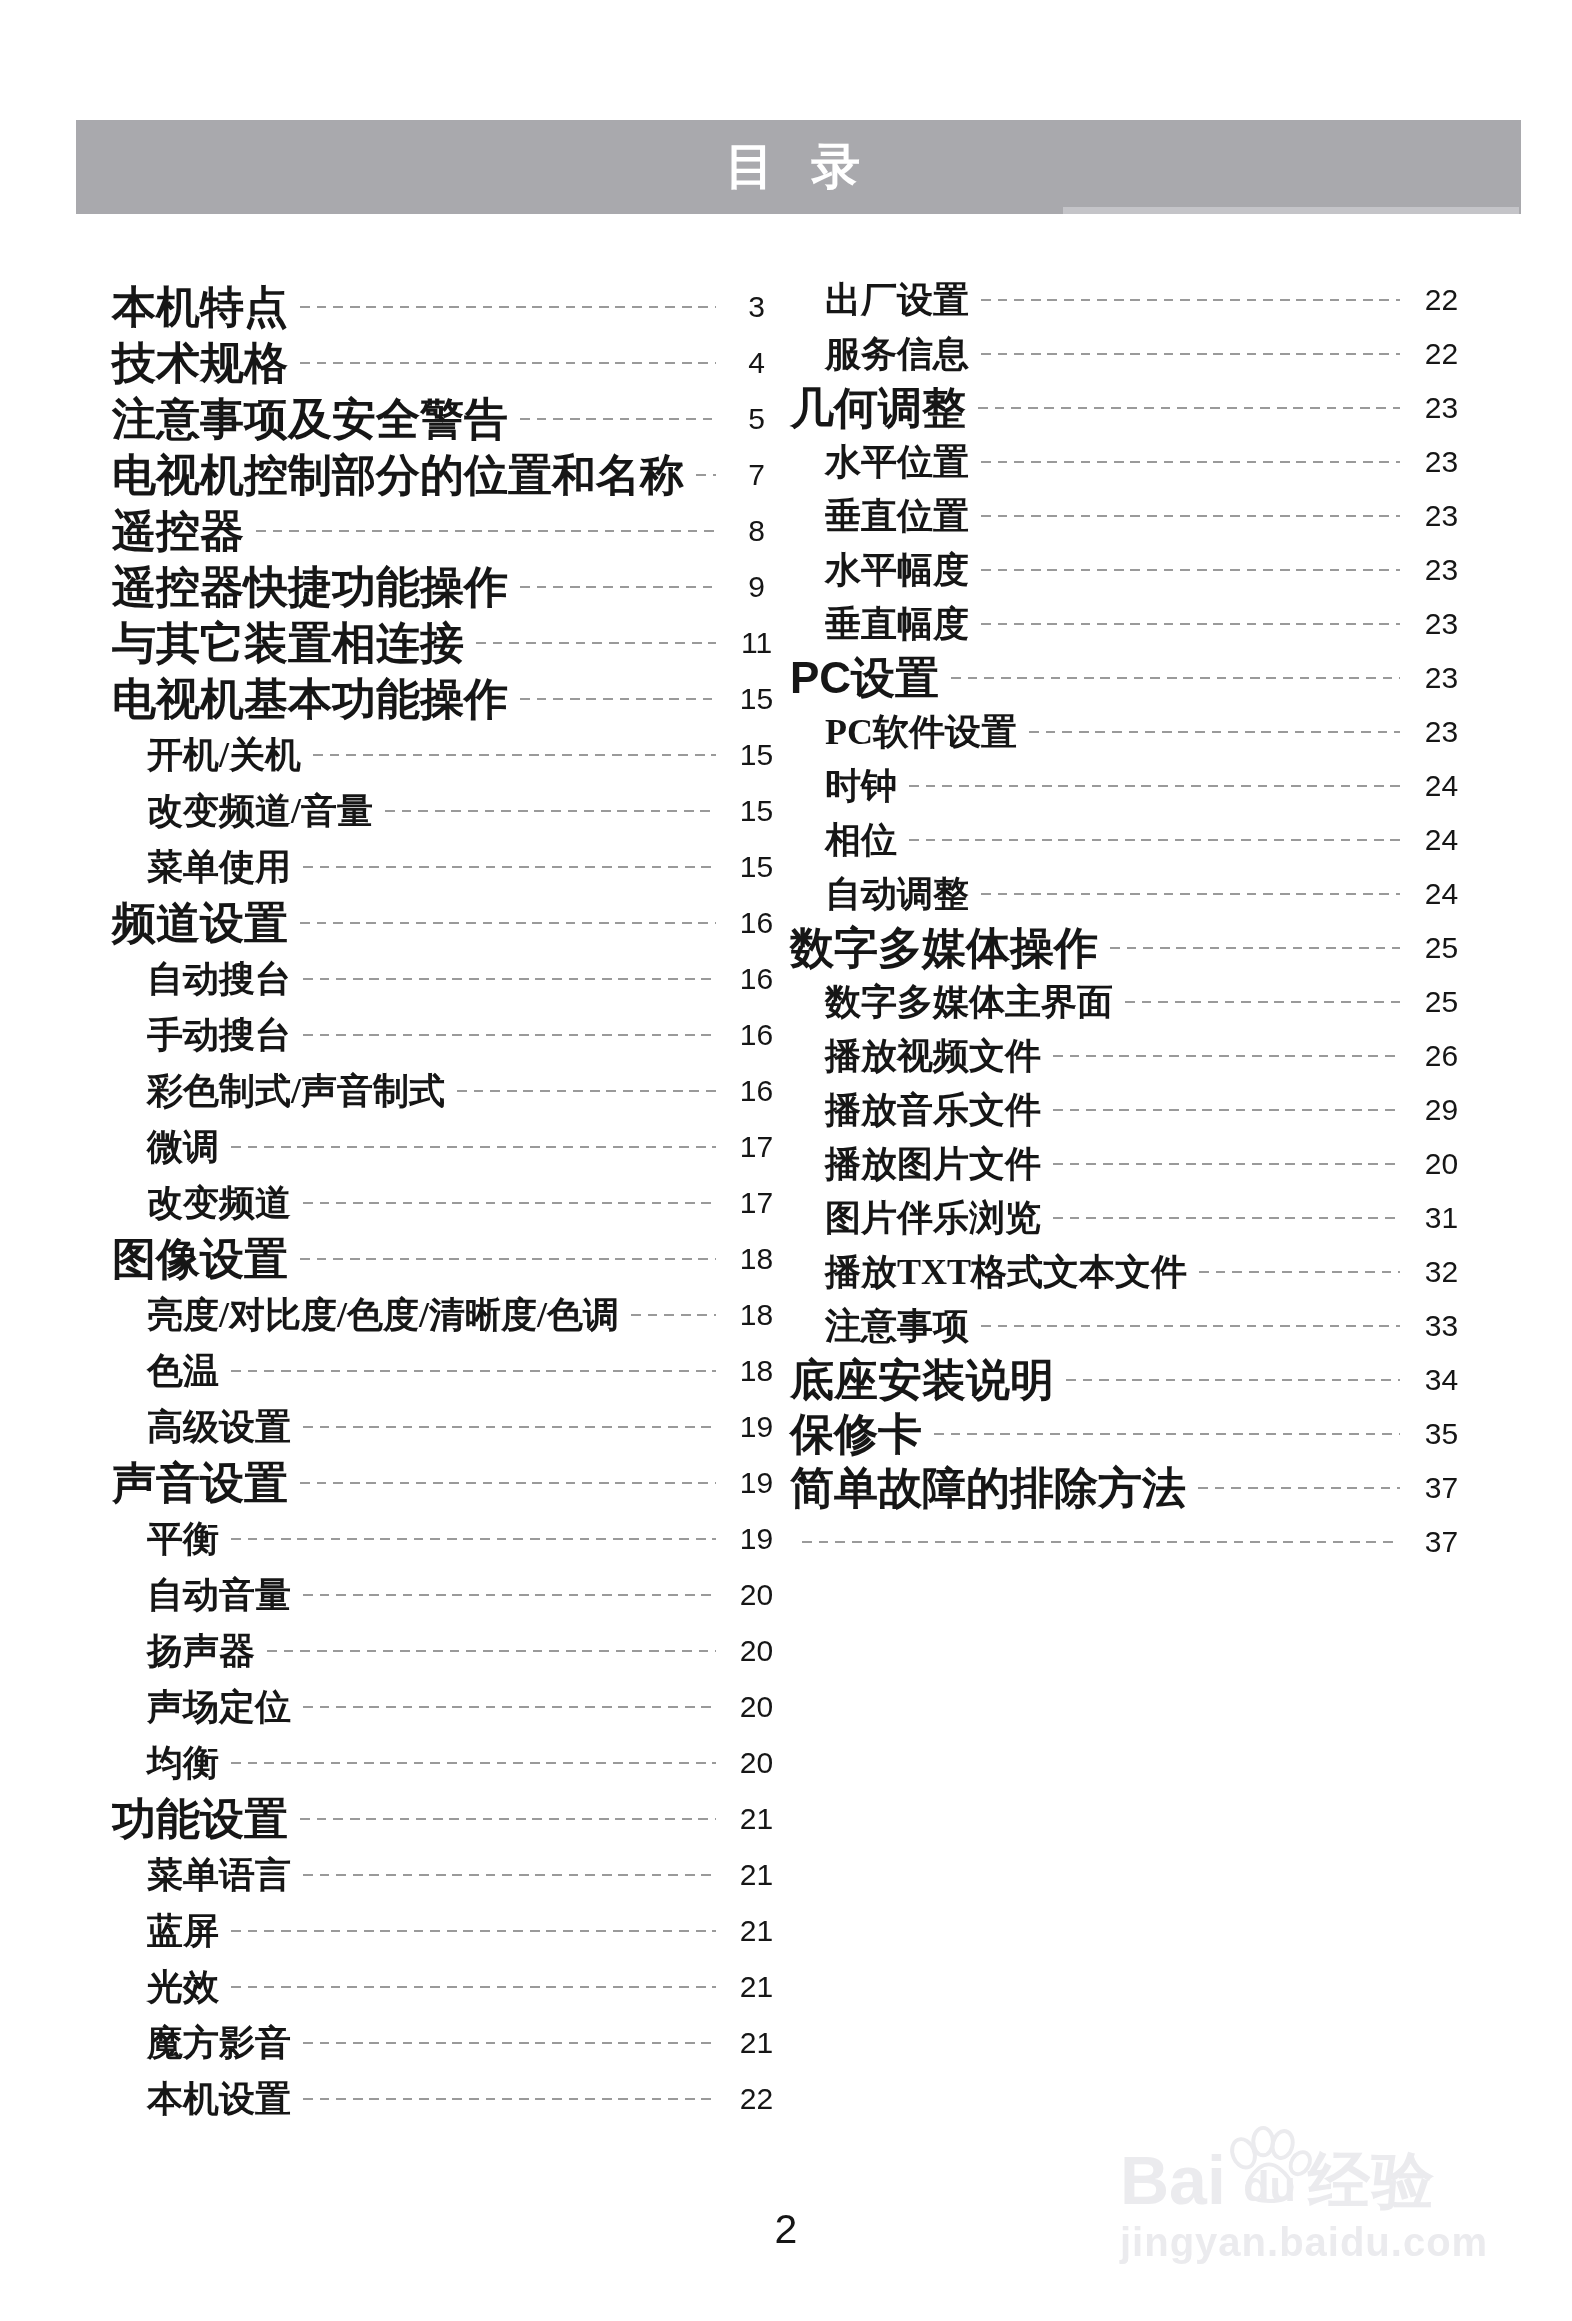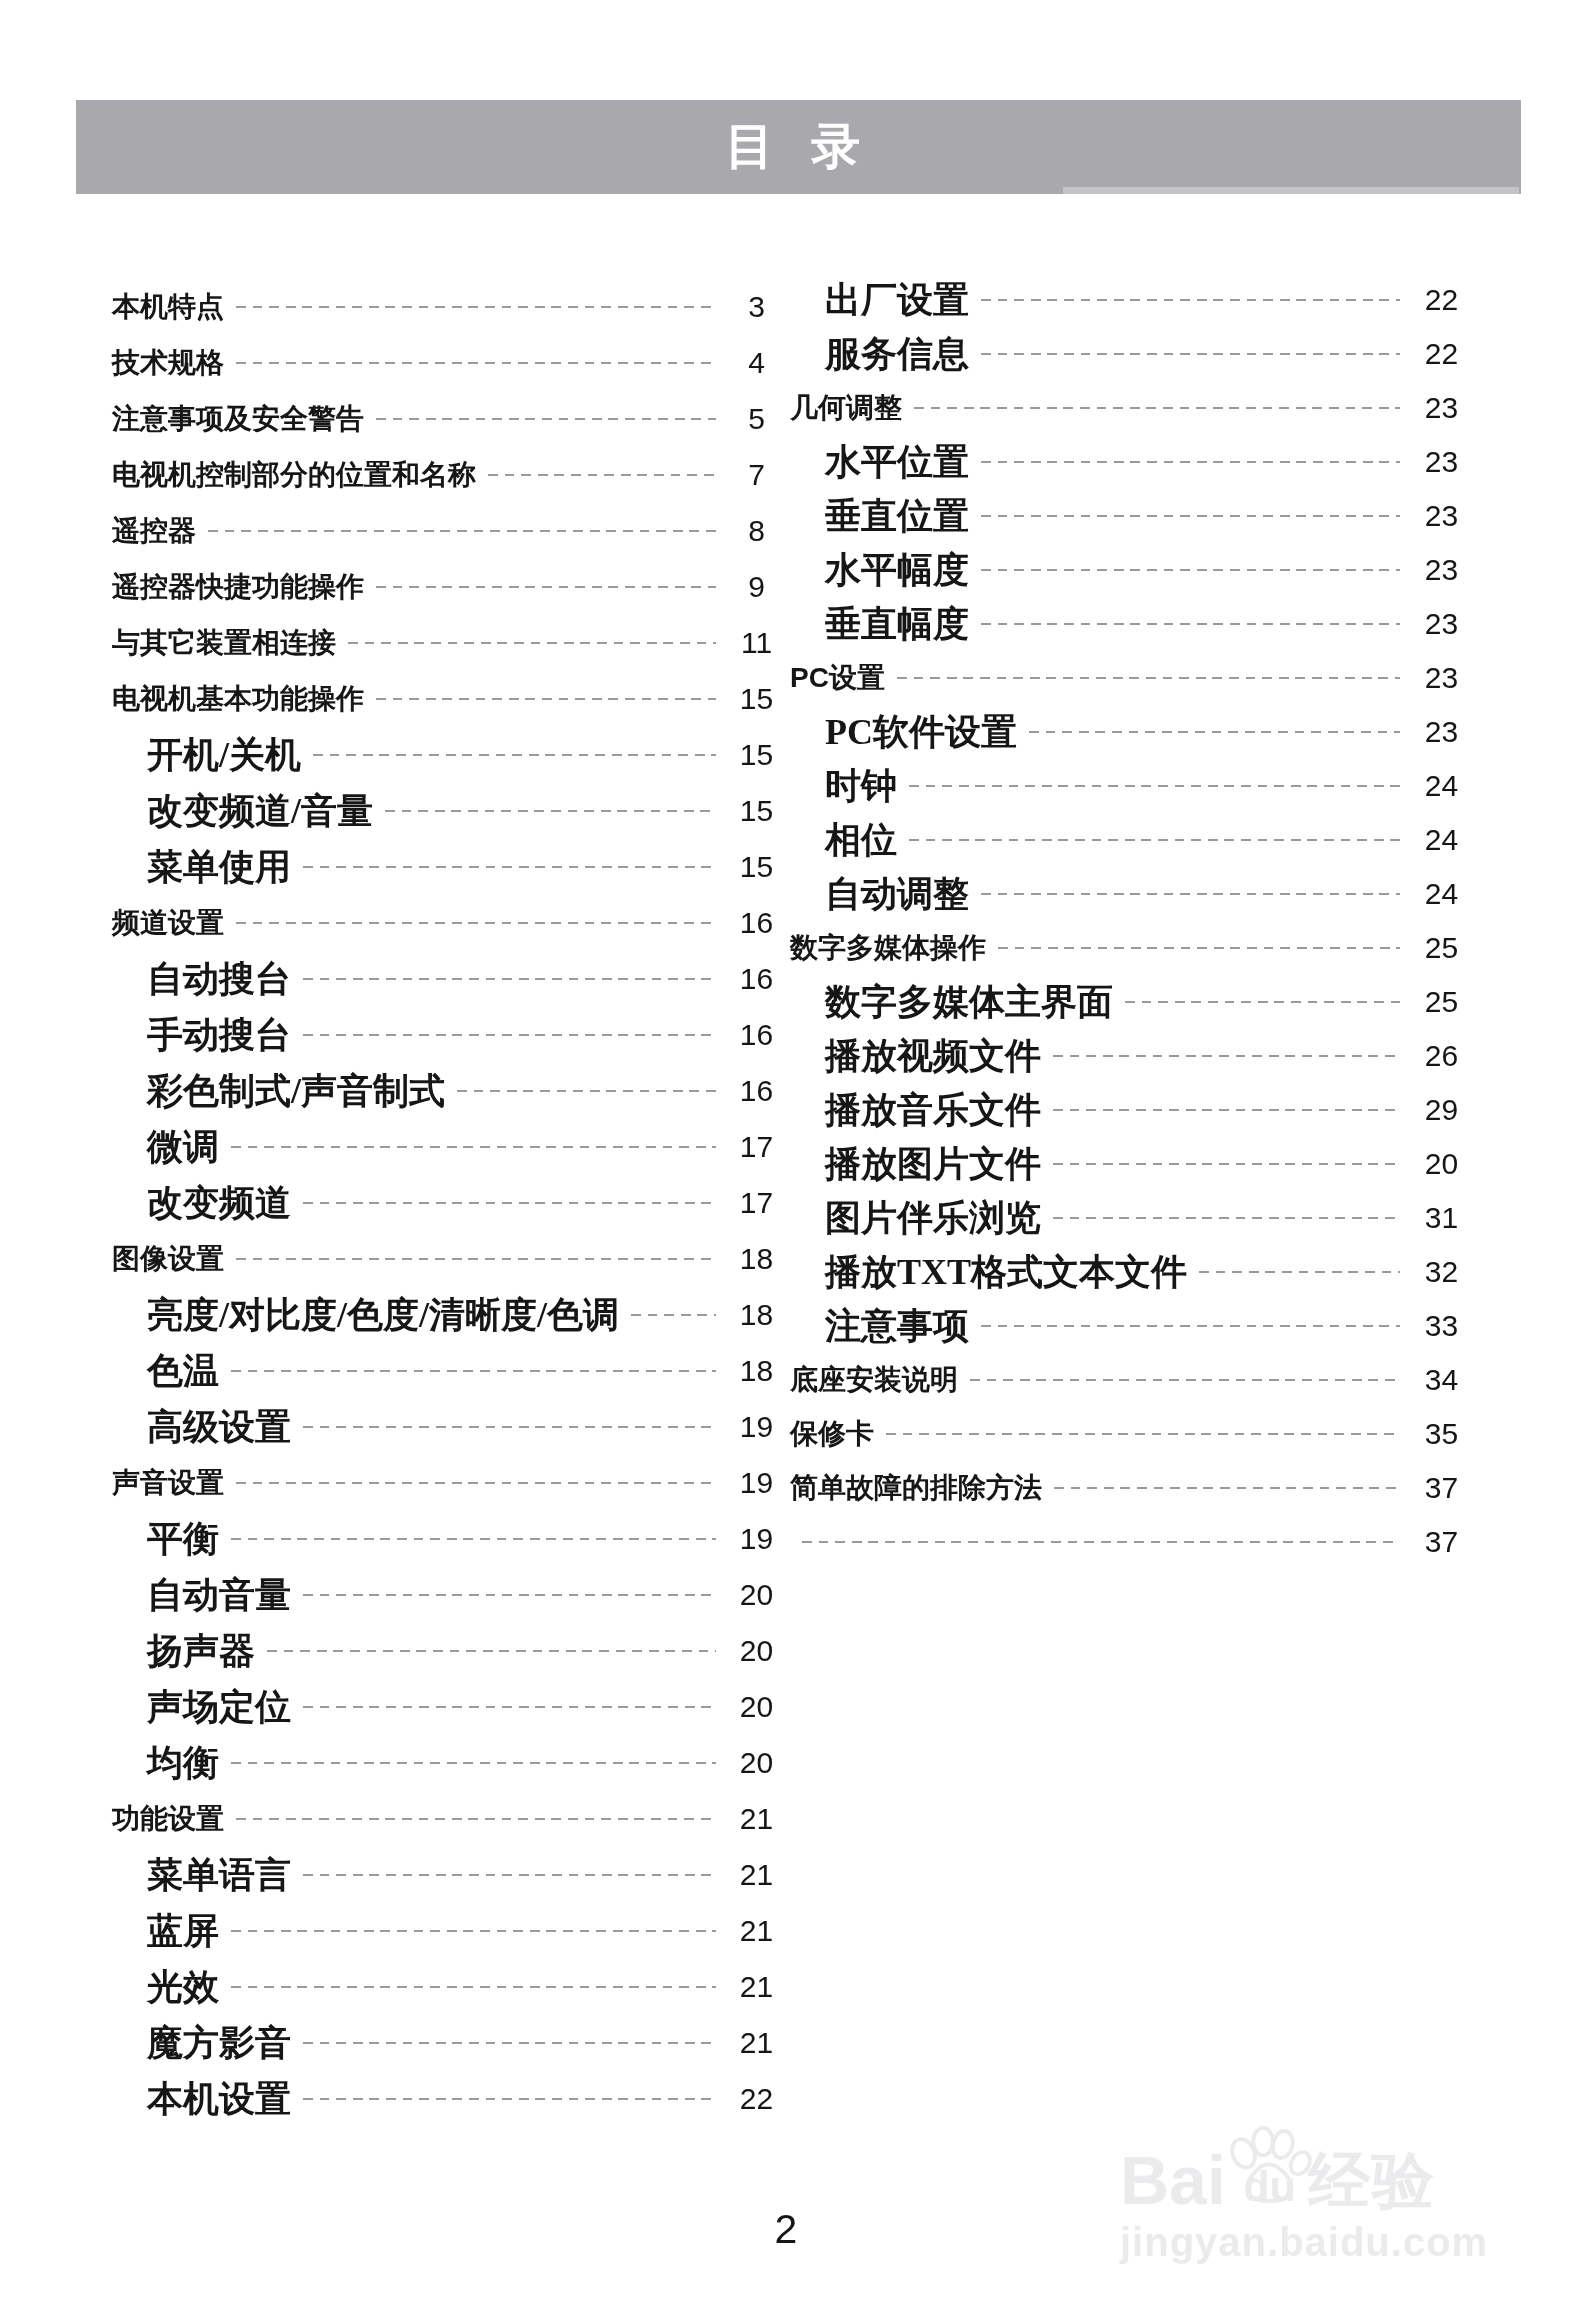--- a/index.html
+++ b/index.html
@@ -1,34 +1,34 @@
 <!DOCTYPE html>
 <html><head>
 <meta charset="utf-8">
 <style>
   html,body{margin:0;padding:0;background:#ffffff;}
   .page{position:relative;width:1572px;height:2321px;background:#fff;overflow:hidden;
         font-family:"Liberation Sans","DejaVu Sans",sans-serif;color:#161616;}
 
   
-  .header-bar{position:absolute;left:76px;top:100px;width:1445px;height:94px;
+  .header-bar{position:absolute;left:76px;top:120px;width:1445px;height:94px;
               background:var(--bar-gray,#a9a9ad);display:flex;align-items:center;justify-content:center;}
   .header-title{color:#ffffff;font-size:49px;font-weight:600;letter-spacing:11.7px;
                 font-family:"Liberation Sans","DejaVu Sans",sans-serif;}
   .bar-artifact{position:absolute;right:2px;bottom:0;width:456px;height:6.8px;background:#c4c4c8;}
 
   
   .toc-col{position:absolute;display:flex;flex-direction:column;}
   #col-left{left:112px;top:279px;width:673px;}
   #col-right{left:790px;top:273px;width:681px;}
   #col-left .row{height:56px;}
   #col-right .row{height:54px;}
   .row{display:flex;align-items:center;}
   .lbl{white-space:nowrap;}
-  .lvl-section .lbl{font-family:"Liberation Sans","DejaVu Sans",sans-serif;font-weight:700;font-size:28px;}
+  .lvl-section .lbl{font-family:"Liberation Sans","DejaVu Sans",sans-serif;font-weight:700;font-size:44px;}
   .lvl-sub .lbl{font-family:"Liberation Serif","DejaVu Serif",serif;font-weight:700;font-size:36px;padding-left:35px;}
   .leader{flex:1 1 auto;min-width:7.8px;height:2.9px;margin:0 11.7px;
           background:repeating-linear-gradient(90deg,var(--leader,#9a9a9a) 0 9.8px,transparent 9.8px 16.6px);}
   .pg{flex:0 0 57px;text-align:center;font-size:30px;font-weight:400;
       font-family:"Liberation Sans","DejaVu Sans",sans-serif;}
   #col-right .pg{flex-basis:59px;}
 
   
   .footer-page{position:absolute;left:0;top:2206px;width:1572px;text-align:center;
                font-size:41px;font-weight:400;}

